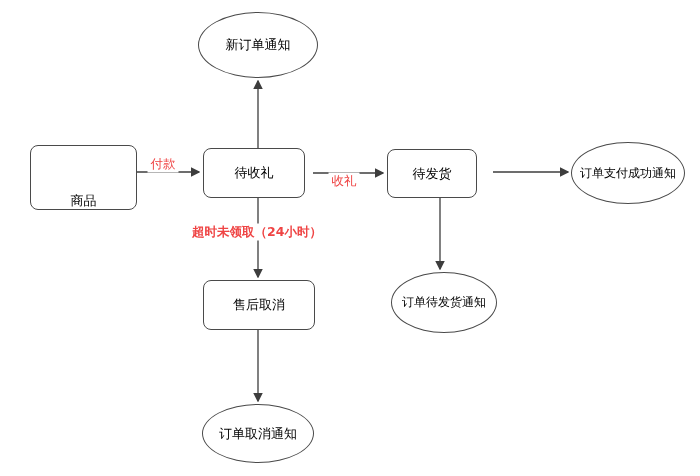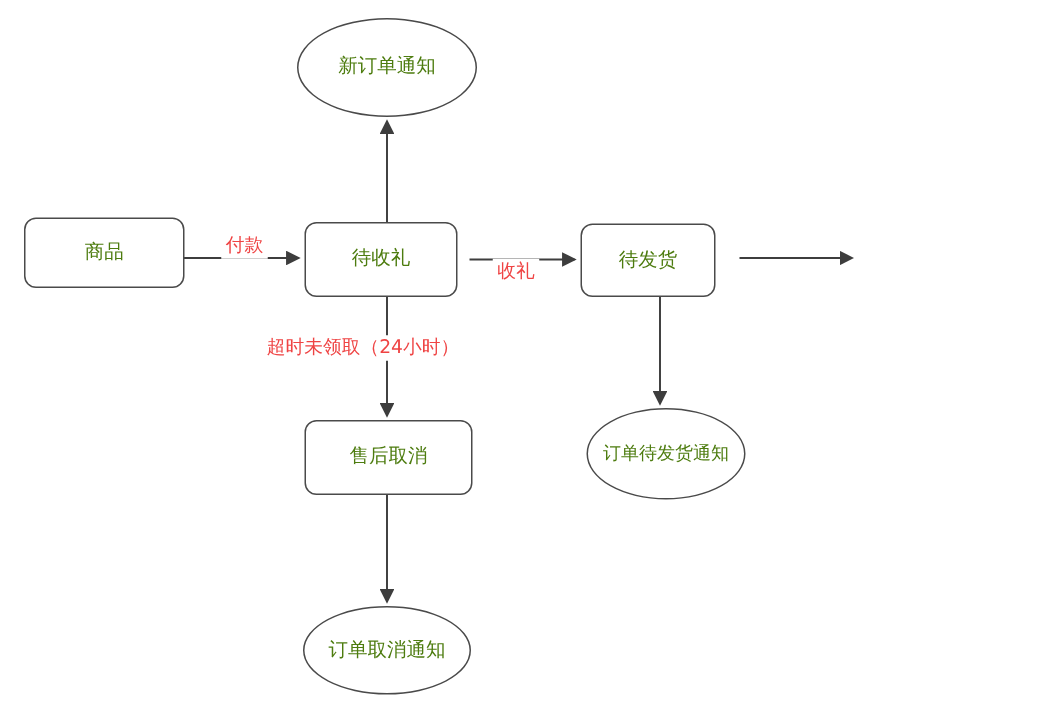--- a/index.html
+++ b/index.html
@@ -24,21 +24,21 @@
   }
   .node {
     position: absolute;
     box-sizing: border-box;
     display: flex;
     align-items: center;
     justify-content: center;
     text-align: center;
     background: #ffffff;
     border: 1px solid #4a4a4a;
-    color: #4d7c0f;
+    color: #000000;
     font-size: 13px;
     line-height: 1.2;
     white-space: nowrap;
   }
   .node.rect { border-radius: 8px; }
   .node.ellipse { border-radius: 50%; }
   .edge-label {
     position: absolute;
     transform: translate(-50%, -50%);
     background: #ffffff;
@@ -61,48 +61,51 @@
     </defs>
     <line x1="121" y1="172" x2="199" y2="172" stroke="#3d3d3d" stroke-width="1.3" marker-end="url(#arrow)"></line>
     <line x1="258" y1="148" x2="258" y2="81" stroke="#3d3d3d" stroke-width="1.3" marker-end="url(#arrow)"></line>
     <line x1="313" y1="173" x2="383" y2="173" stroke="#3d3d3d" stroke-width="1.3" marker-end="url(#arrow)"></line>
     <line x1="493" y1="172" x2="568" y2="172" stroke="#3d3d3d" stroke-width="1.3" marker-end="url(#arrow)"></line>
     <line x1="258" y1="198" x2="258" y2="277" stroke="#3d3d3d" stroke-width="1.3" marker-end="url(#arrow)"></line>
     <line x1="440" y1="198" x2="440" y2="269" stroke="#3d3d3d" stroke-width="1.3" marker-end="url(#arrow)"></line>
     <line x1="258" y1="330" x2="258" y2="401" stroke="#3d3d3d" stroke-width="1.3" marker-end="url(#arrow)"></line>
   </svg>
 
-  <div class="node rect" style="left:16px; top:145px; width:107px; height:47px;">
+  <div class="node rect" style="left:30px; top:145px; width:107px; height:65px;align-items:flex-end;">
     <span>商品</span>
   </div>
 
   <div class="node rect" style="left:203px; top:148px; width:102px; height:50px;">
     <span>待收礼</span>
   </div>
 
   <div class="node ellipse" style="left:198px; top:12px; width:120px; height:66px;">
     <span>新订单通知</span>
   </div>
 
   <div class="node rect" style="left:387px; top:149px; width:90px; height:49px;">
     <span>待发货</span>
   </div>
 
+  <div class="node ellipse" style="left:571px; top:142px; width:114px; height:62px; font-size:12px;">
+    <span>订单支付成功通知</span>
+  </div>
 
   <div class="node rect" style="left:203px; top:280px; width:112px; height:50px;">
     <span>售后取消</span>
   </div>
 
   <div class="node ellipse" style="left:391px; top:272px; width:106px; height:61px; font-size:12px;">
     <span>订单待发货通知</span>
   </div>
 
   <div class="node ellipse" style="left:202px; top:404px; width:112px; height:59px;">
     <span>订单取消通知</span>
   </div>
 
   <div class="edge-label" style="left:163px; top:164px;">付款</div>
 
   <div class="edge-label" style="left:344px; top:181px;">收礼</div>
 
-  <div class="edge-label" style="left:242px; top:232px;">超时未领取（24小时）</div>
+  <div class="edge-label" style="left:257px; top:232px;font-weight:bold;">超时未领取（24小时）</div>
 
 </div>
 
 </body></html>

